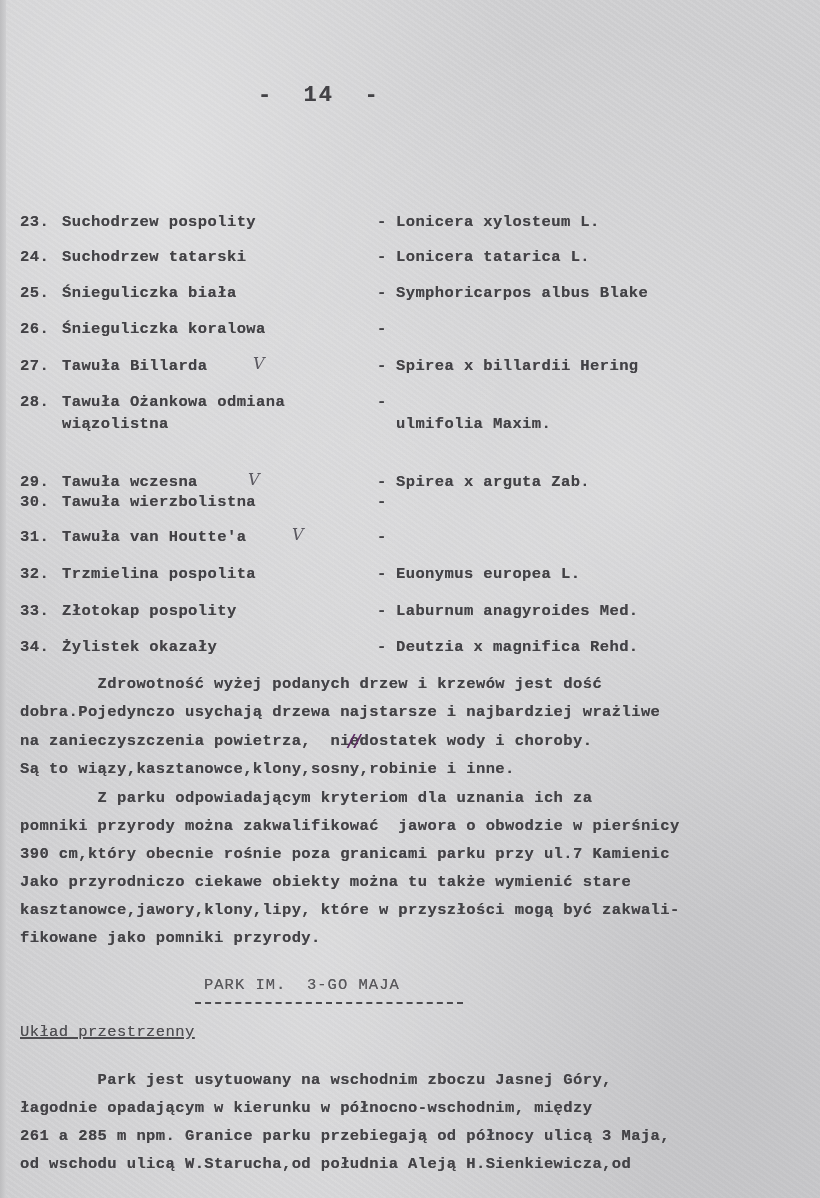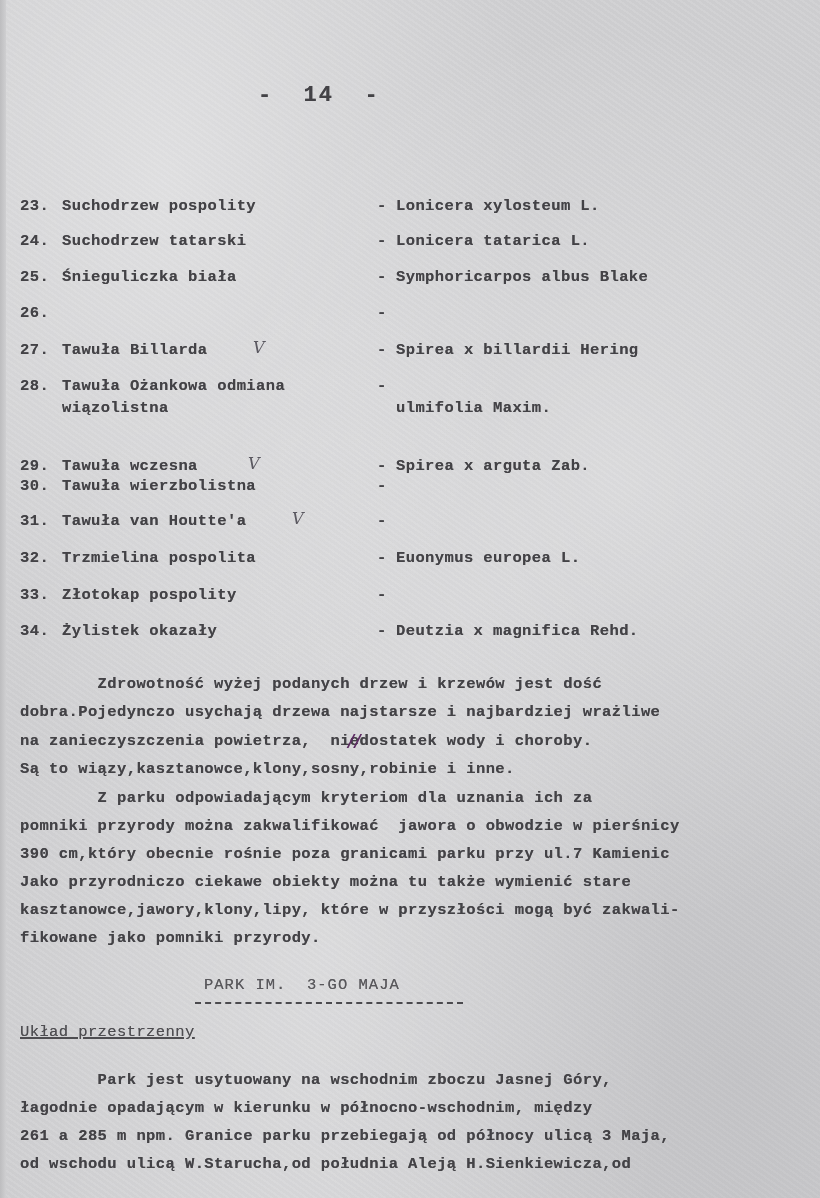--- a/index.html
+++ b/index.html
@@ -38,21 +38,21 @@
       font-size: 15.5px;
       letter-spacing: 0.4px;
       color: #434246;
       text-shadow: 0 0 0.6px rgba(60,60,64,0.6);
       white-space: pre;
       position: absolute;
       line-height: 20px;
     }
     .page-number { left: 258px; top: 86px; font-size: 22px; letter-spacing: 2px; }
 
-    .list-row { position: absolute; left: 0; width: 820px; height: 36px; }
+    .list-row { position: absolute; left: 0; width: 820px; height: 36px; margin-top: 16px; }
     .item-num { position: absolute; left: 20px; }
     .item-pl  { position: absolute; left: 62px; }
     .item-pl2 { position: absolute; left: 62px; top: 22px; }
     .item-dash { position: absolute; left: 377px; }
     .item-lat { position: absolute; left: 396px; text-align: right; }
     .item-lat2 { position: absolute; left: 396px; top: 22px; }
     .check-mark {
       position: absolute;
       font-family: "DejaVu Serif", serif;
       font-style: italic;
@@ -106,20 +106,21 @@
       <span class="tw item-lat">Lonicera tatarica L.</span>
     </div>
     <div class="list-row" style="top:267px">
       <span class="tw item-num">25.</span>
       <span class="tw item-pl">Śnieguliczka biała</span>
       <span class="tw item-dash">-</span>
       <span class="tw item-lat">Symphoricarpos albus Blake</span>
     </div>
     <div class="list-row" style="top:303px">
       <span class="tw item-num">26.</span>
+      <span class="tw item-pl">Śnieguliczka koralowa</span>
       <span class="tw item-dash">-</span>
     </div>
     <div class="list-row" style="top:340px">
       <span class="tw item-num">27.</span>
       <span class="tw item-pl">Tawuła Billarda</span>
       <span class="tw check-mark" style="left:253px;top:-2px">V</span>
       <span class="tw item-dash">-</span>
       <span class="tw item-lat">Spirea x billardii Hering</span>
     </div>
     <div class="list-row" style="top:376px;height:56px">
@@ -150,20 +151,21 @@
     <div class="list-row" style="top:548px">
       <span class="tw item-num">32.</span>
       <span class="tw item-pl">Trzmielina pospolita</span>
       <span class="tw item-dash">-</span>
       <span class="tw item-lat">Euonymus europea L.</span>
     </div>
     <div class="list-row" style="top:585px">
       <span class="tw item-num">33.</span>
       <span class="tw item-pl">Złotokap pospolity</span>
       <span class="tw item-dash">-</span>
+      <span class="tw item-lat">Laburnum anagyroides Med.</span>
     </div>
     <div class="list-row" style="top:621px">
       <span class="tw item-num">34.</span>
       <span class="tw item-pl">Żylistek okazały</span>
       <span class="tw item-dash">-</span>
       <span class="tw item-lat">Deutzia x magnifica Rehd.</span>
     </div>
   </div>
 
   <div>

